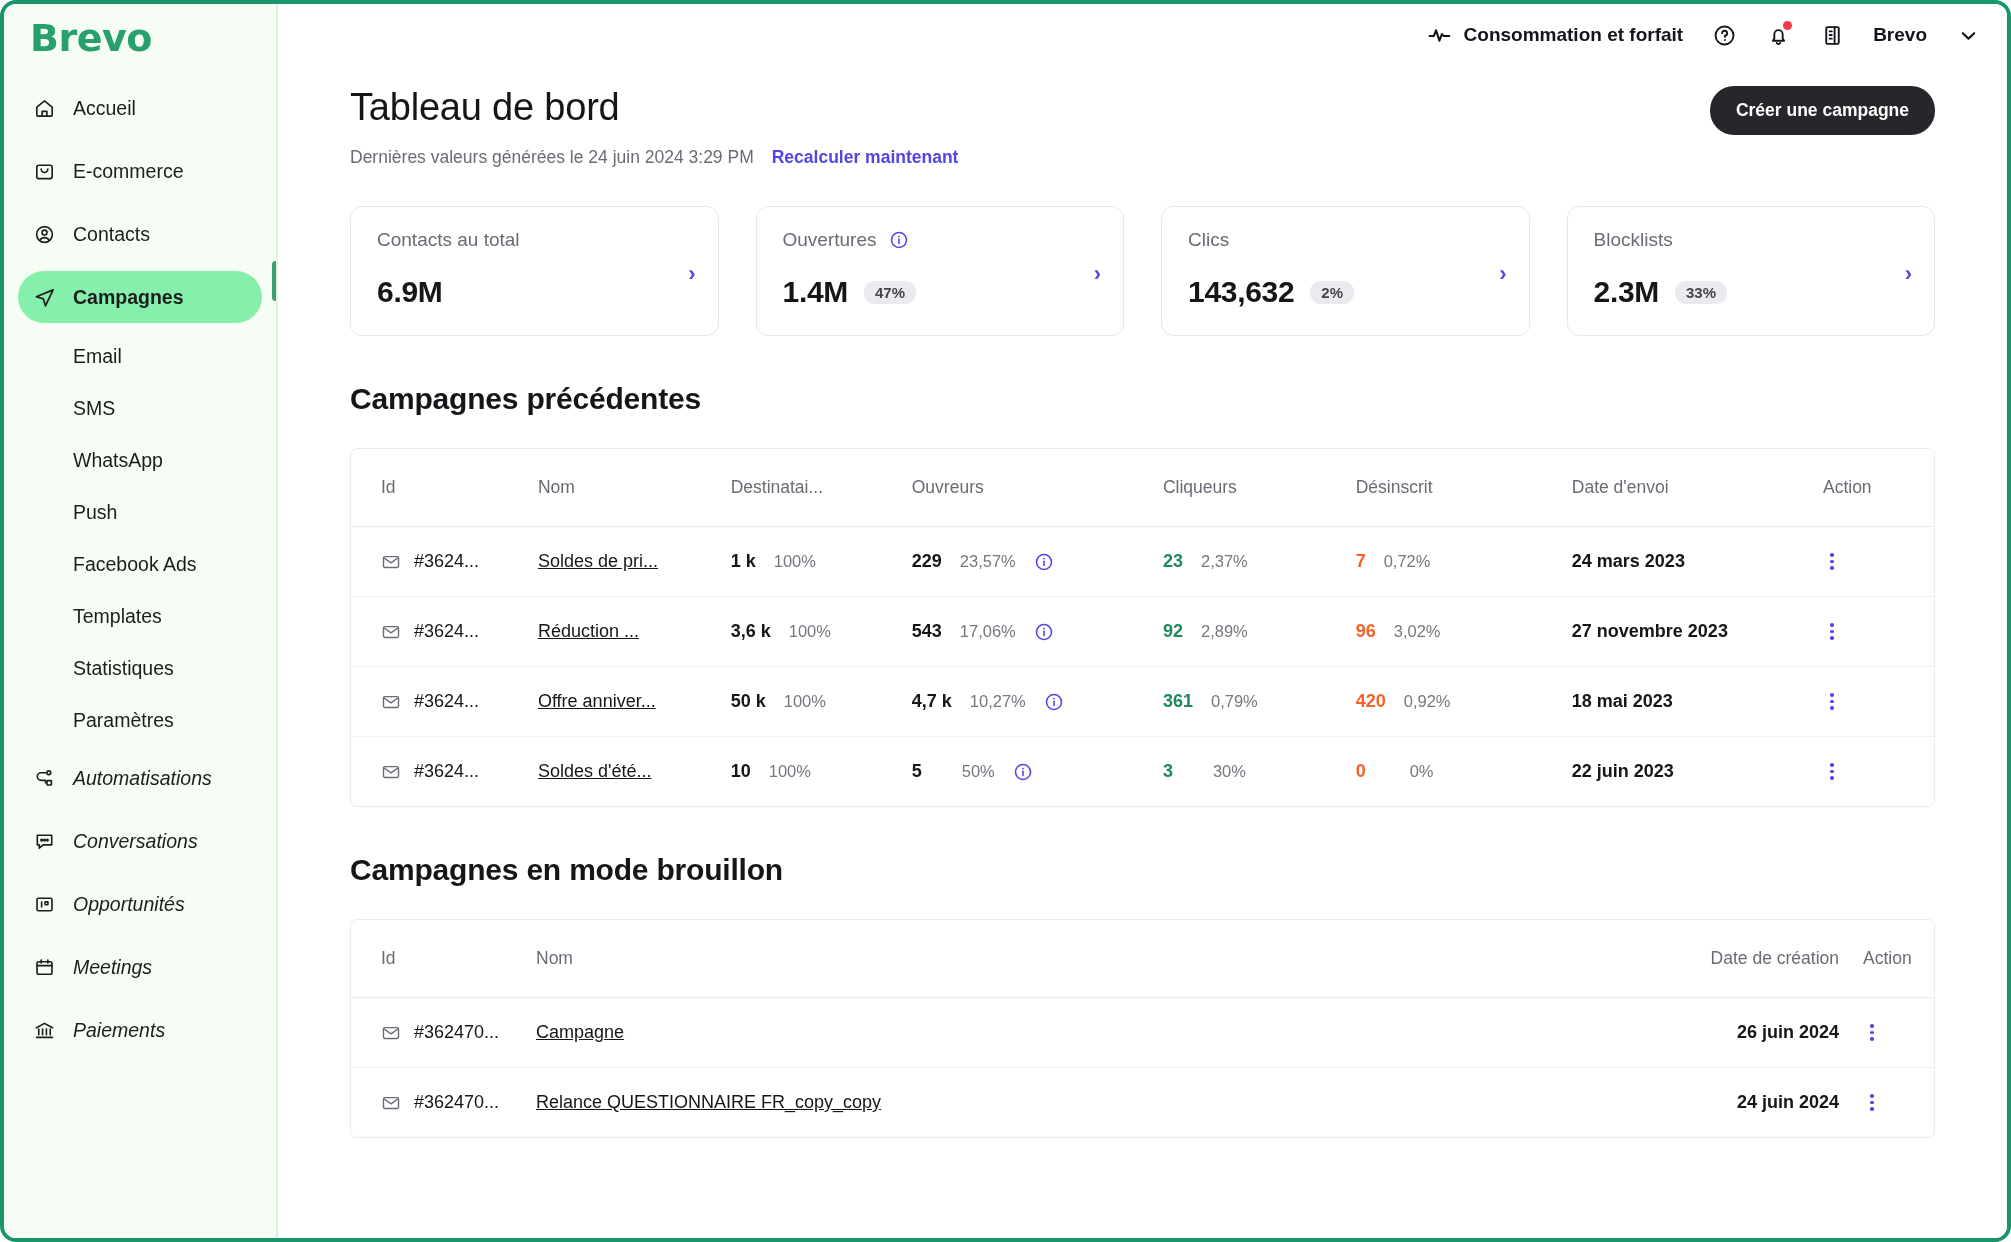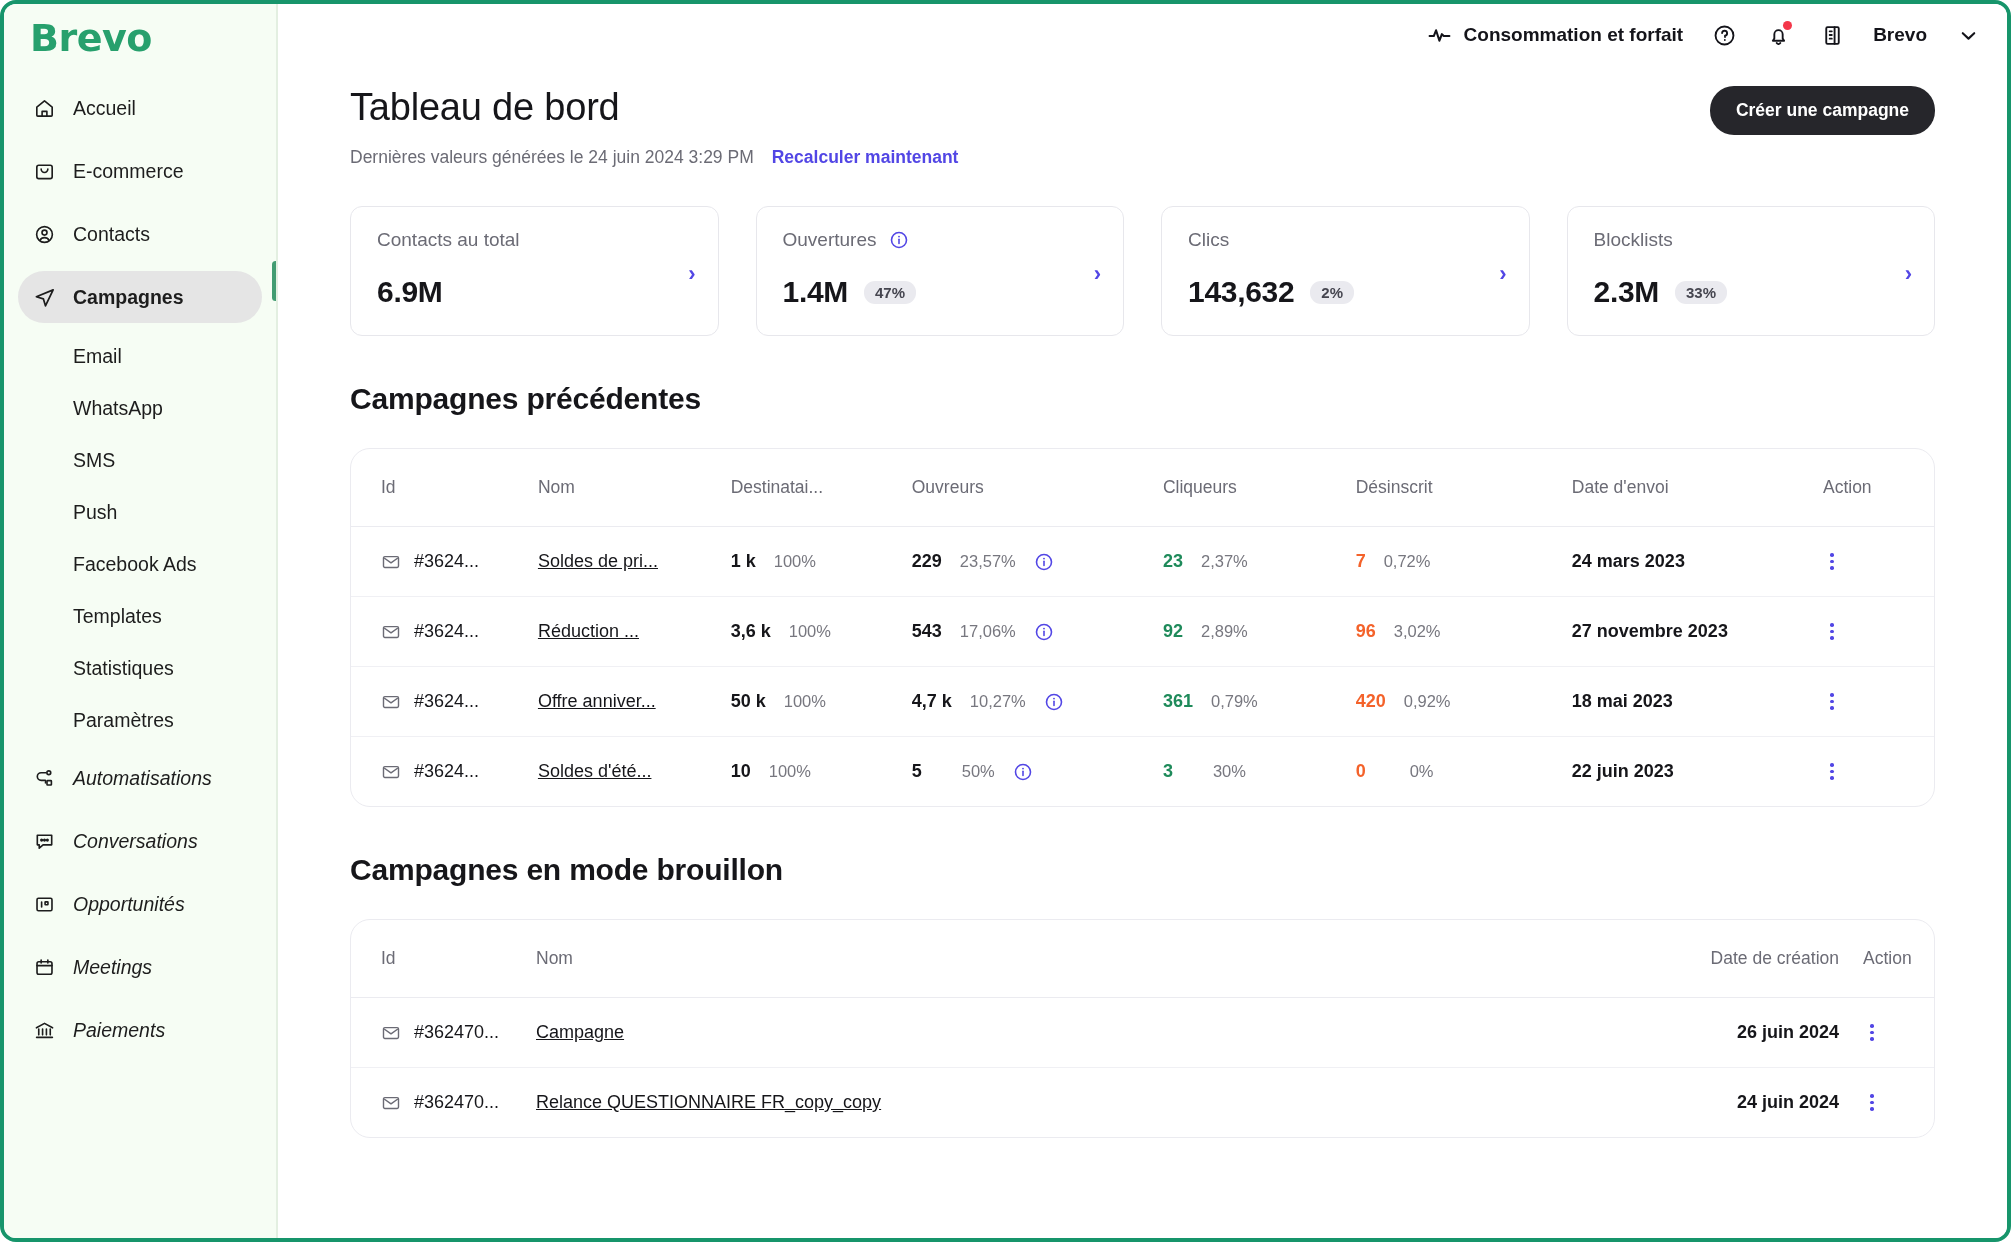--- a/index.html
+++ b/index.html
@@ -43,21 +43,21 @@
     gap: 17px;
     height: 52px;
     padding: 0 14px;
     border-radius: 26px;
     color: #1d1d1d;
     font-size: 19.5px;
     cursor: pointer;
     margin-bottom: 11px;
   }
   .nav-item.active {
-    background: #e5e5e5;
+    background: #86efac;
     font-weight: 700;
   }
   .nav-item .ico {
     width: 24px; height: 24px;
     display: inline-flex; align-items: center; justify-content: center;
     flex: 0 0 24px;
   }
   .nav-item .ico svg { width: 23px; height: 23px; display: block; }
   .sub-nav { padding: 0 14px; margin-top: -4px; }
   .sub-item {
@@ -174,21 +174,21 @@
   .info-ico { width: 20px; height: 20px; display:inline-flex; }
   .info-ico svg { width: 20px; height: 20px; }
 
   .section-title {
     font-size: 30px; color: #16161a; margin-top: 46px; margin-bottom: 26px;
     letter-spacing: -0.2px;
   }
 
   .tablecard {
     border: 1.5px solid #ebebf0;
-    border-radius: 20px;
+    border-radius: 7px;
     overflow: hidden;
     background: #fff;
     margin-top: 32px;
   }
   table { width: 100%; border-collapse: collapse; table-layout: fixed; }
   thead th {
     font-size: 17.5px; color: #6b6b75; font-weight: 400;
     text-align: left; padding: 28px 0 28px 0; border-bottom: 1.5px solid #ebebf0;
   }
   tbody td {
@@ -257,22 +257,22 @@
           <svg viewBox="0 0 24 24" fill="none" stroke="#1d1d1d" stroke-width="1.8" stroke-linecap="round" stroke-linejoin="round">
             <path d="M21 4 3.5 11.2l7.3 2.2 2.2 7.3z"></path>
           </svg>
         </span>
         <span>Campagnes</span>
       </div>
     </nav>
 
     <div class="sub-nav">
       <div class="sub-item">Email</div>
+      <div class="sub-item">SMS</div>
       <div class="sub-item">WhatsApp</div>
-      <div class="sub-item">SMS</div>
       <div class="sub-item">Push</div>
       <div class="sub-item">Facebook Ads</div>
       <div class="sub-item">Templates</div>
       <div class="sub-item">Statistiques</div>
       <div class="sub-item">Paramètres</div>
     </div>
 
     <nav class="nav" style="margin-top:6px;font-style:italic;">
       <div class="nav-item">
         <span class="ico">

